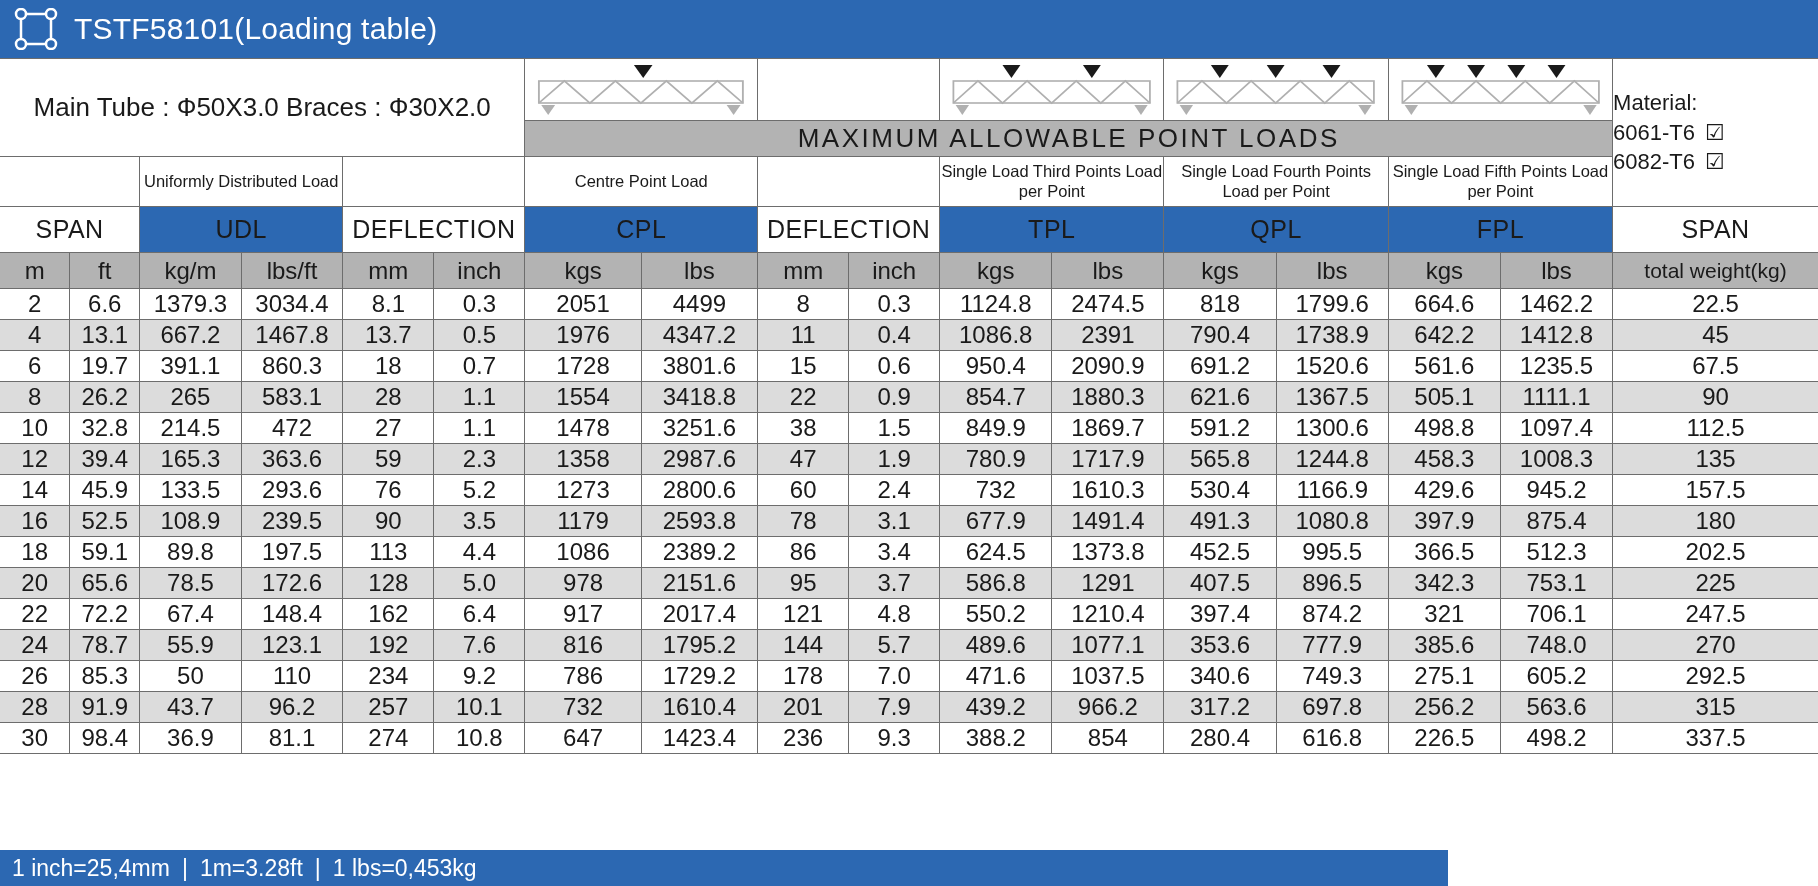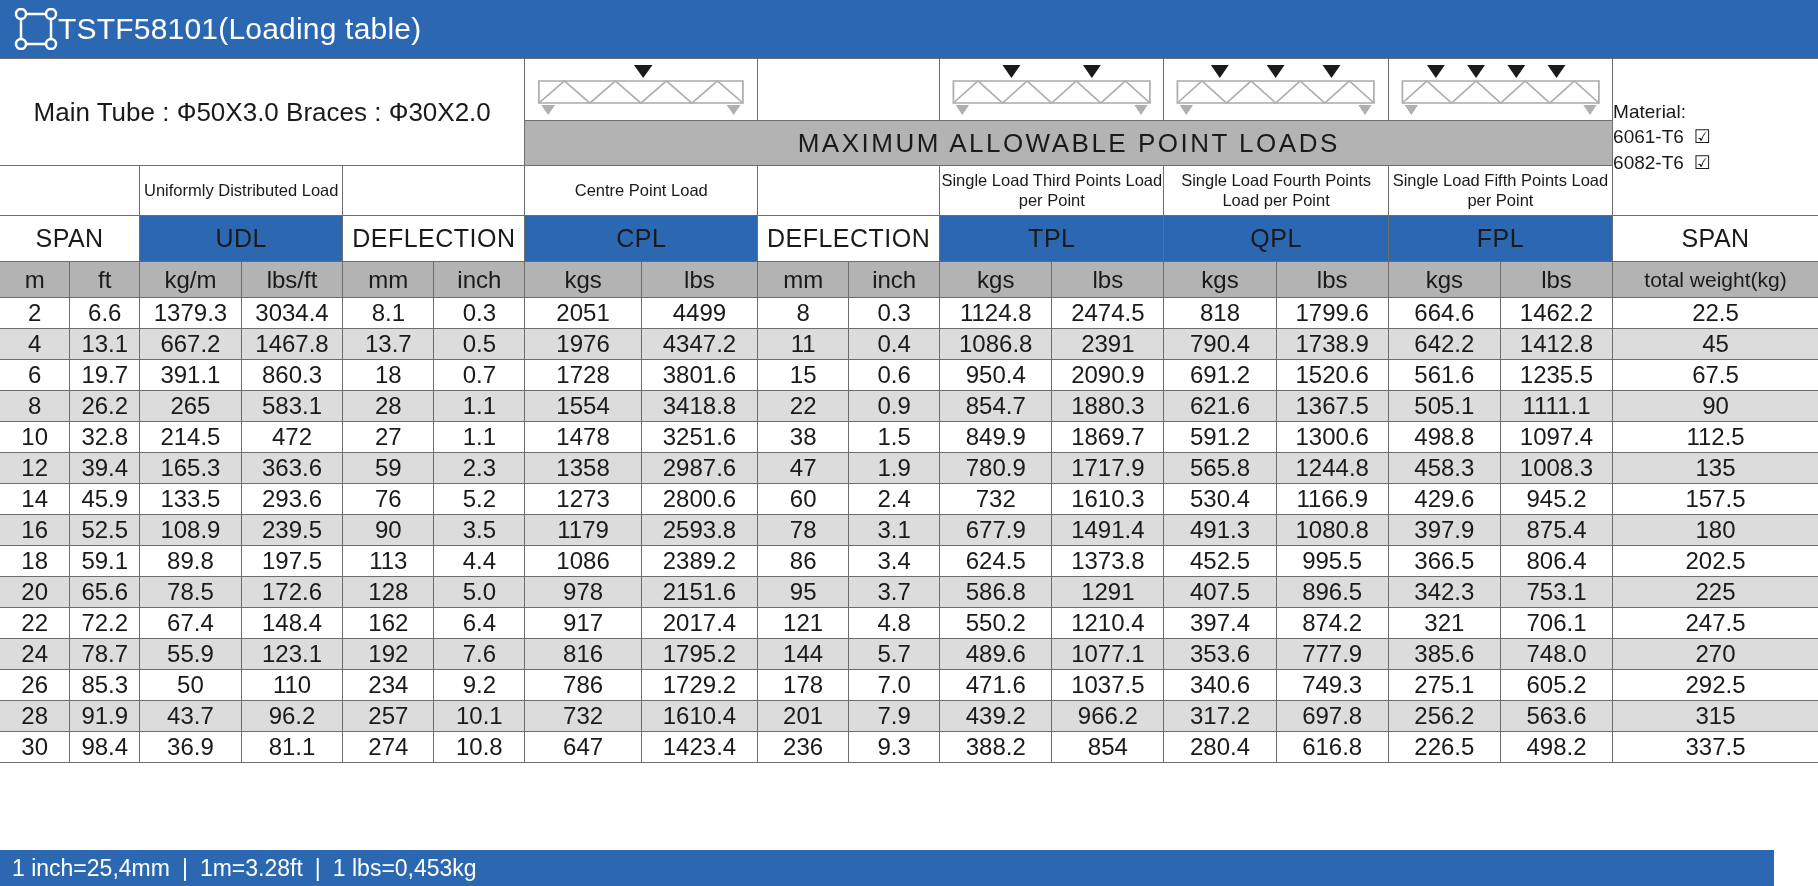--- a/index.html
+++ b/index.html
@@ -17,21 +17,21 @@
     background: #2c68b2;
     display: flex;
     align-items: center;
     padding-left: 14px;
   }
   .logo-icon { width: 44px; height: 42px; flex: 0 0 auto; }
   .title-text {
     color: #ffffff;
     font-size: 30px;
     letter-spacing: 0.2px;
-    margin-left: 0;
+    margin-left: 16px;
     white-space: nowrap;
   }
 
   
   table.grid {
     width: 1818px;
     border-collapse: collapse;
     table-layout: fixed;
     border-radius: 32px;
   }
@@ -58,21 +58,21 @@
   
   .truss-cell { height: 62px; background: #ffffff; padding: 4px 8px; }
   .truss-cell svg { display: block; width: 100%; height: 54px; }
 
   
   .banner {
     background: #b3b3b3;
     color: #ffffff;
     font-size: 26px;
     letter-spacing: 2.5px;
-    height: 45px;
+    height: 36px;
     text-align: center;
     white-space: nowrap;
   }
 
   
   .desc {
     background: #ffffff;
     font-size: 16.5px;
     line-height: 1.18;
     height: 50px;
@@ -98,37 +98,37 @@
     background: #b3b3b3;
     color: #ffffff;
     font-size: 24px;
     height: 36px;
   }
   
   .material-cell {
     background: #ffffff;
     text-align: left;
     padding: 6px 0 6px 18px;
-    font-size: 19px;
+    font-size: 22px;
     line-height: 1.35;
     vertical-align: middle;
   }
   .mat-line { display: flex; align-items: center; white-space: nowrap; }
   .mat-check { margin-left: 10px; display: inline-block; }
 
   
   tr.datarow td { height: 31px; font-size: 24px; }
   tr.odd  td { background: #ffffff; }
   tr.even td { background: #dcdcdc; }
 
   
   .footer {
     position: absolute;
     left: 0; bottom: 0;
-    width: 1774px;
+    width: 1448px;
     height: 36px;
     background: #2c68b2;
     color: #ffffff;
     font-size: 23px;
     display: flex;
     align-items: center;
     padding-left: 12px;
     white-space: nowrap;
   }
   .fsep { padding: 0 12px; }
@@ -447,21 +447,21 @@
           <td>4.4</td>
           <td>1086</td>
           <td>2389.2</td>
           <td>86</td>
           <td>3.4</td>
           <td>624.5</td>
           <td>1373.8</td>
           <td>452.5</td>
           <td>995.5</td>
           <td>366.5</td>
-          <td>806.4</td>
+          <td>512.3</td>
           <td class="noborder-r">202.5</td>
         </tr>
         <tr class="datarow even">
           <td class="noborder-l">20</td>
           <td>65.6</td>
           <td>78.5</td>
           <td>172.6</td>
           <td>128</td>
           <td>5.0</td>
           <td>978</td>

